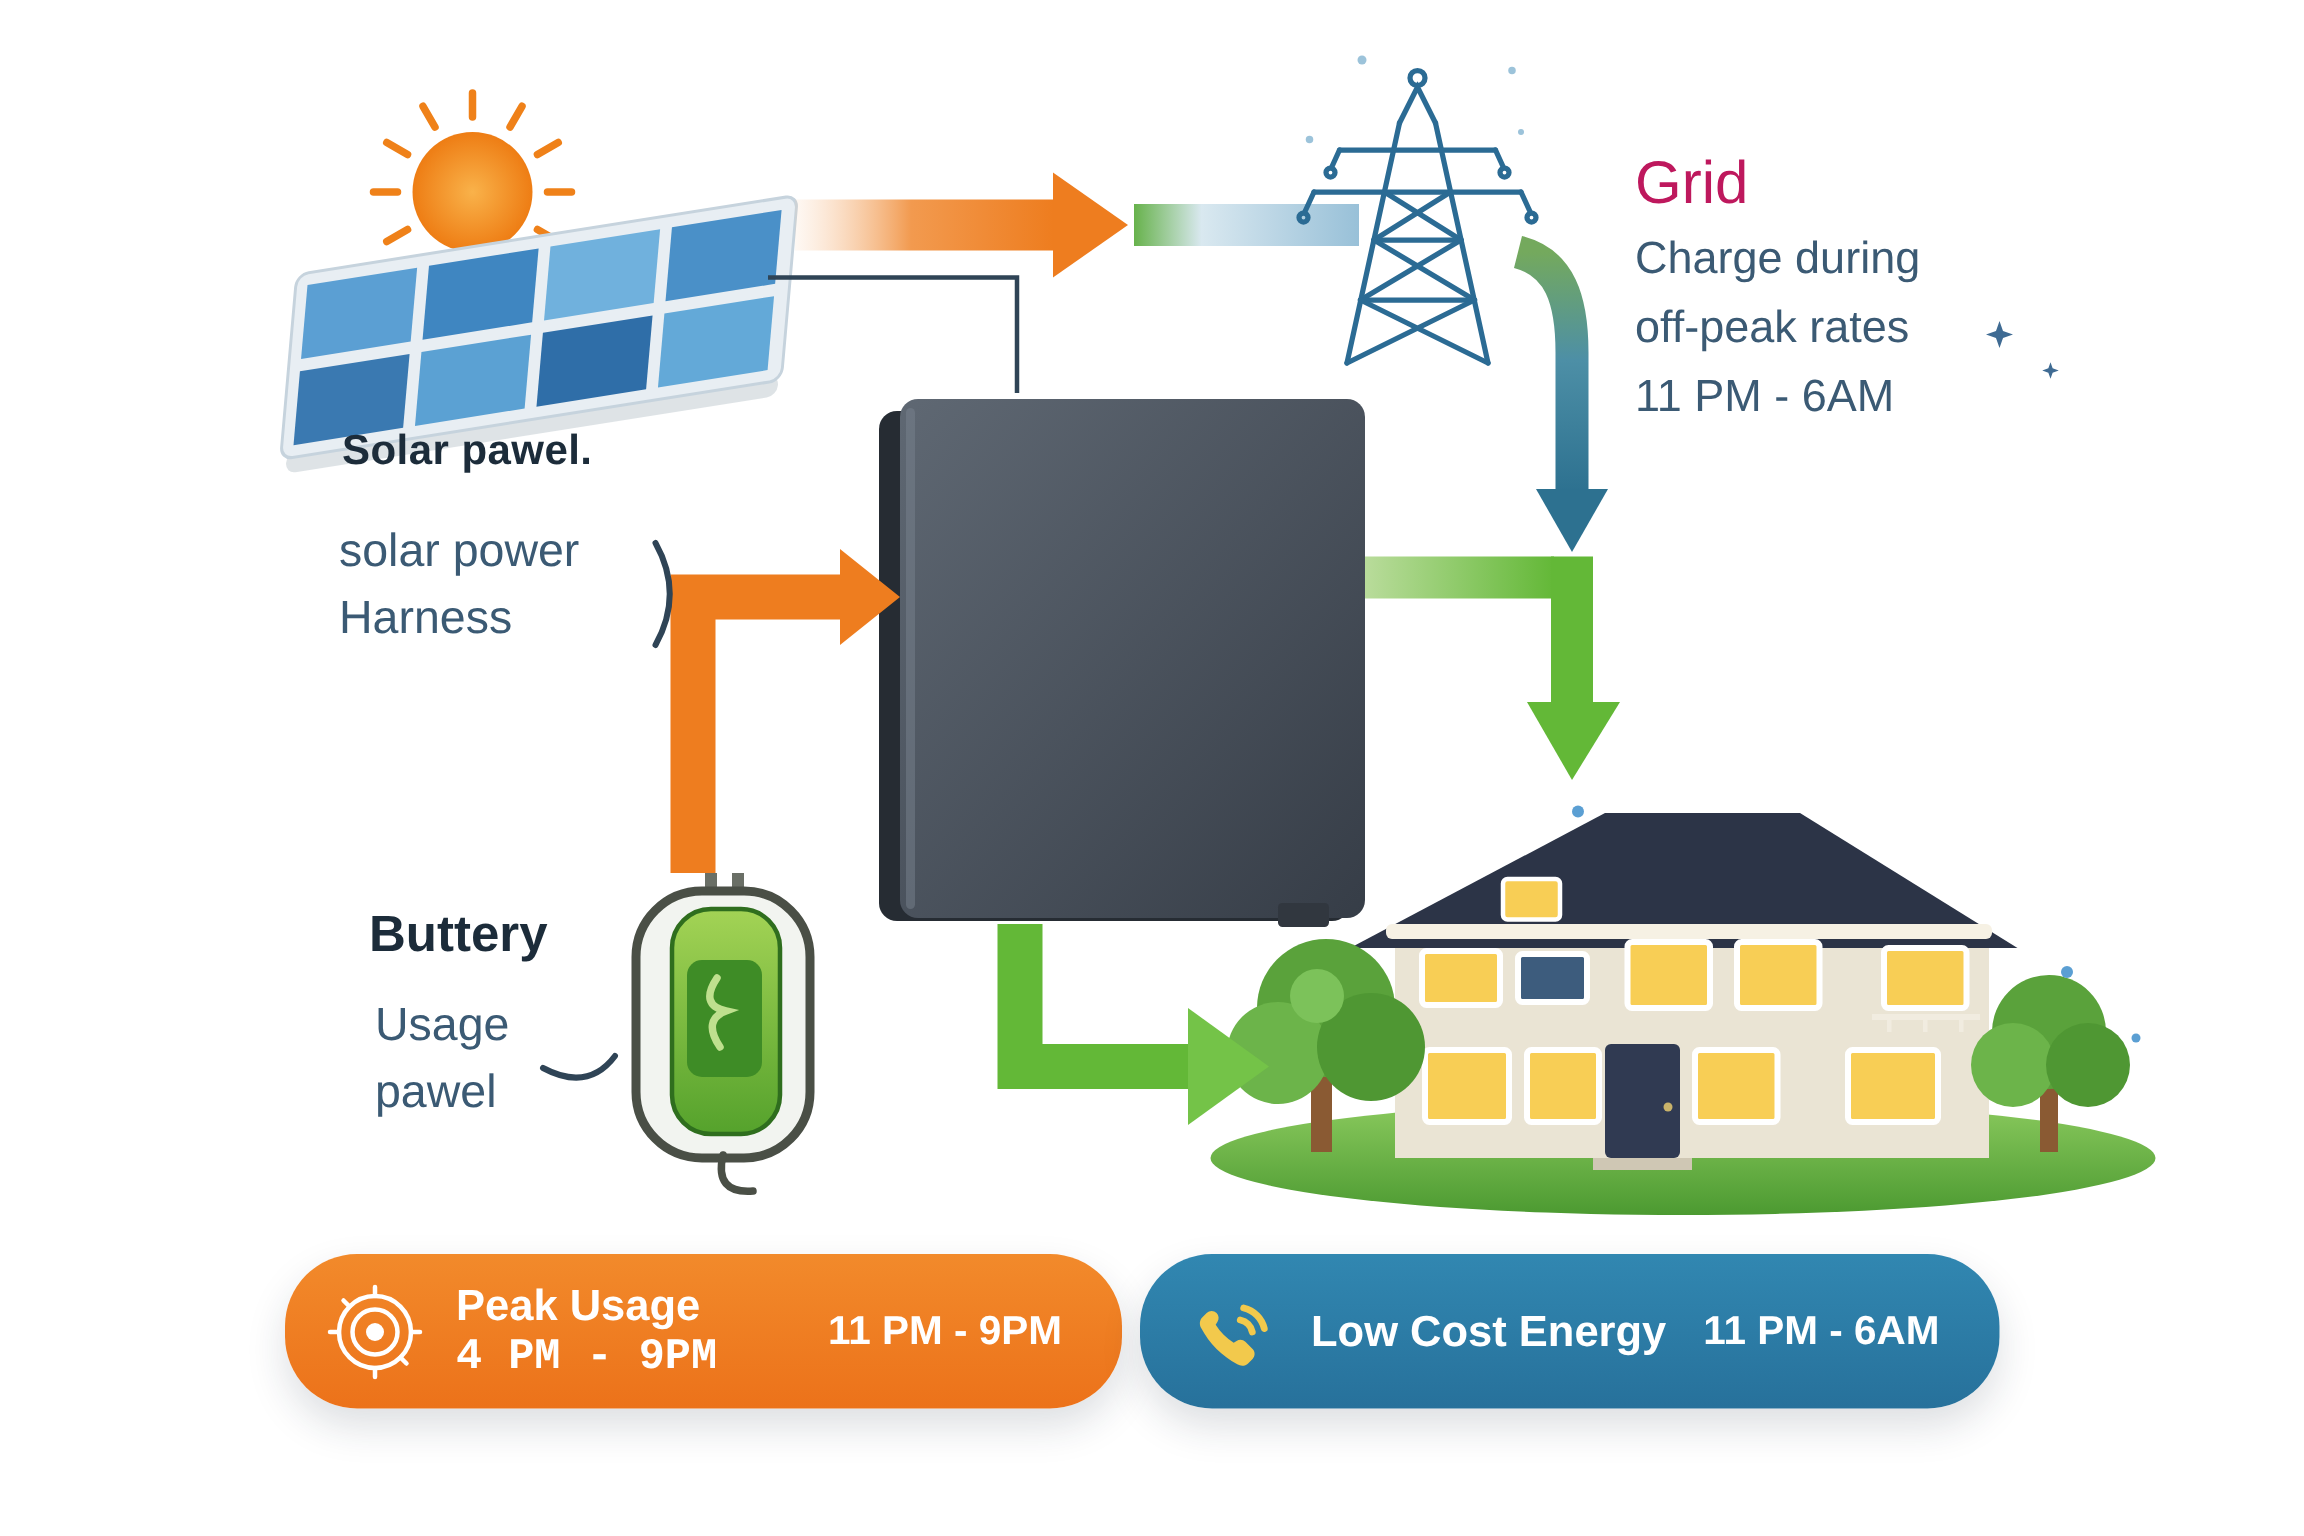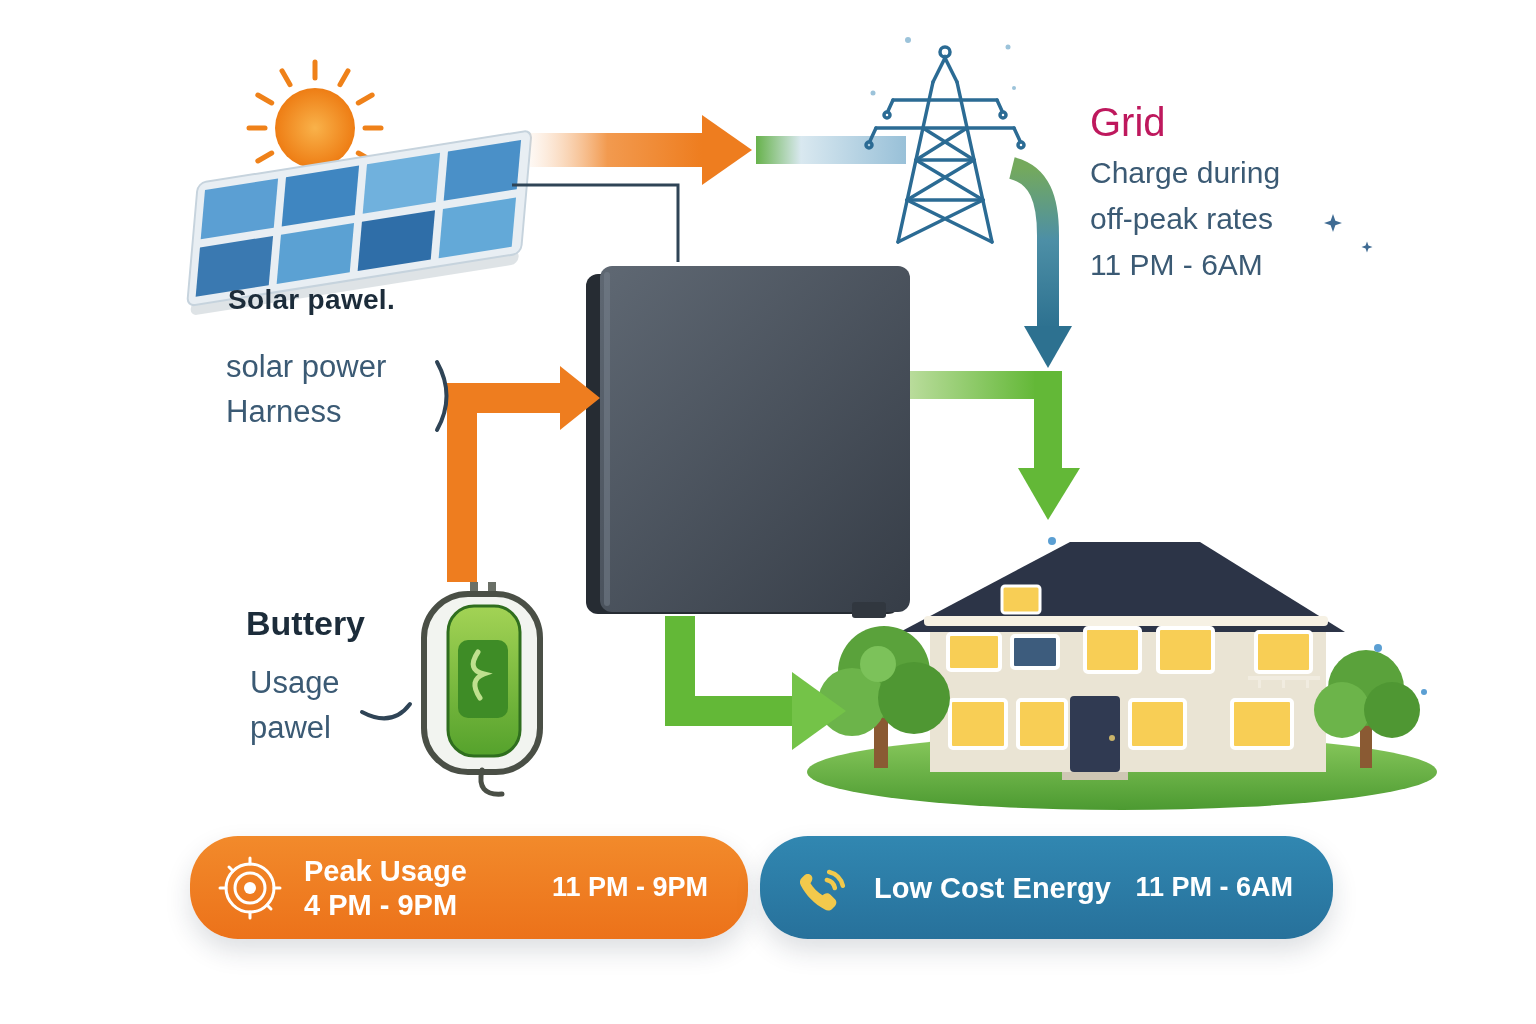--- a/index.html
+++ b/index.html
@@ -17,21 +17,21 @@
   .battery-sub{left:250px;top:660px;font-size:31px;color:#3b5a74;line-height:45px;}
   .pill{
     position:absolute;height:103px;border-radius:48px;display:flex;align-items:center;
     color:#ffffff;box-shadow:0 12px 26px rgba(30,40,60,.15);
   }
   .pill-peak{left:190px;top:836px;width:558px;background:linear-gradient(180deg,#f28a2b,#ec721a);}
   .pill-low{left:760px;top:836px;width:573px;background:linear-gradient(180deg,#3187b1,#27719b);}
   .pill-icon{width:64px;height:64px;margin-left:28px;flex:0 0 auto;}
   .pill-texts{margin-left:22px;line-height:34px;}
   .pill-title{font-size:29px;font-weight:700;}
-  .pill-subtitle{font-size:29px;font-weight:700;}
+  .pill-subtitle{font-size:29px;font-weight:700;font-family:Liberation Mono, monospace;}
   .pill-time{margin-left:auto;margin-right:40px;font-size:27px;font-weight:600;white-space:nowrap;}
 </style>
 </head>
 <body>
 
 <div class="canvas">
 
   <svg class="art" width="1536" height="1024" viewBox="0 0 1536 1024">
     <defs>
       <linearGradient id="gOrangeBand" x1="0" y1="0" x2="1" y2="0">

